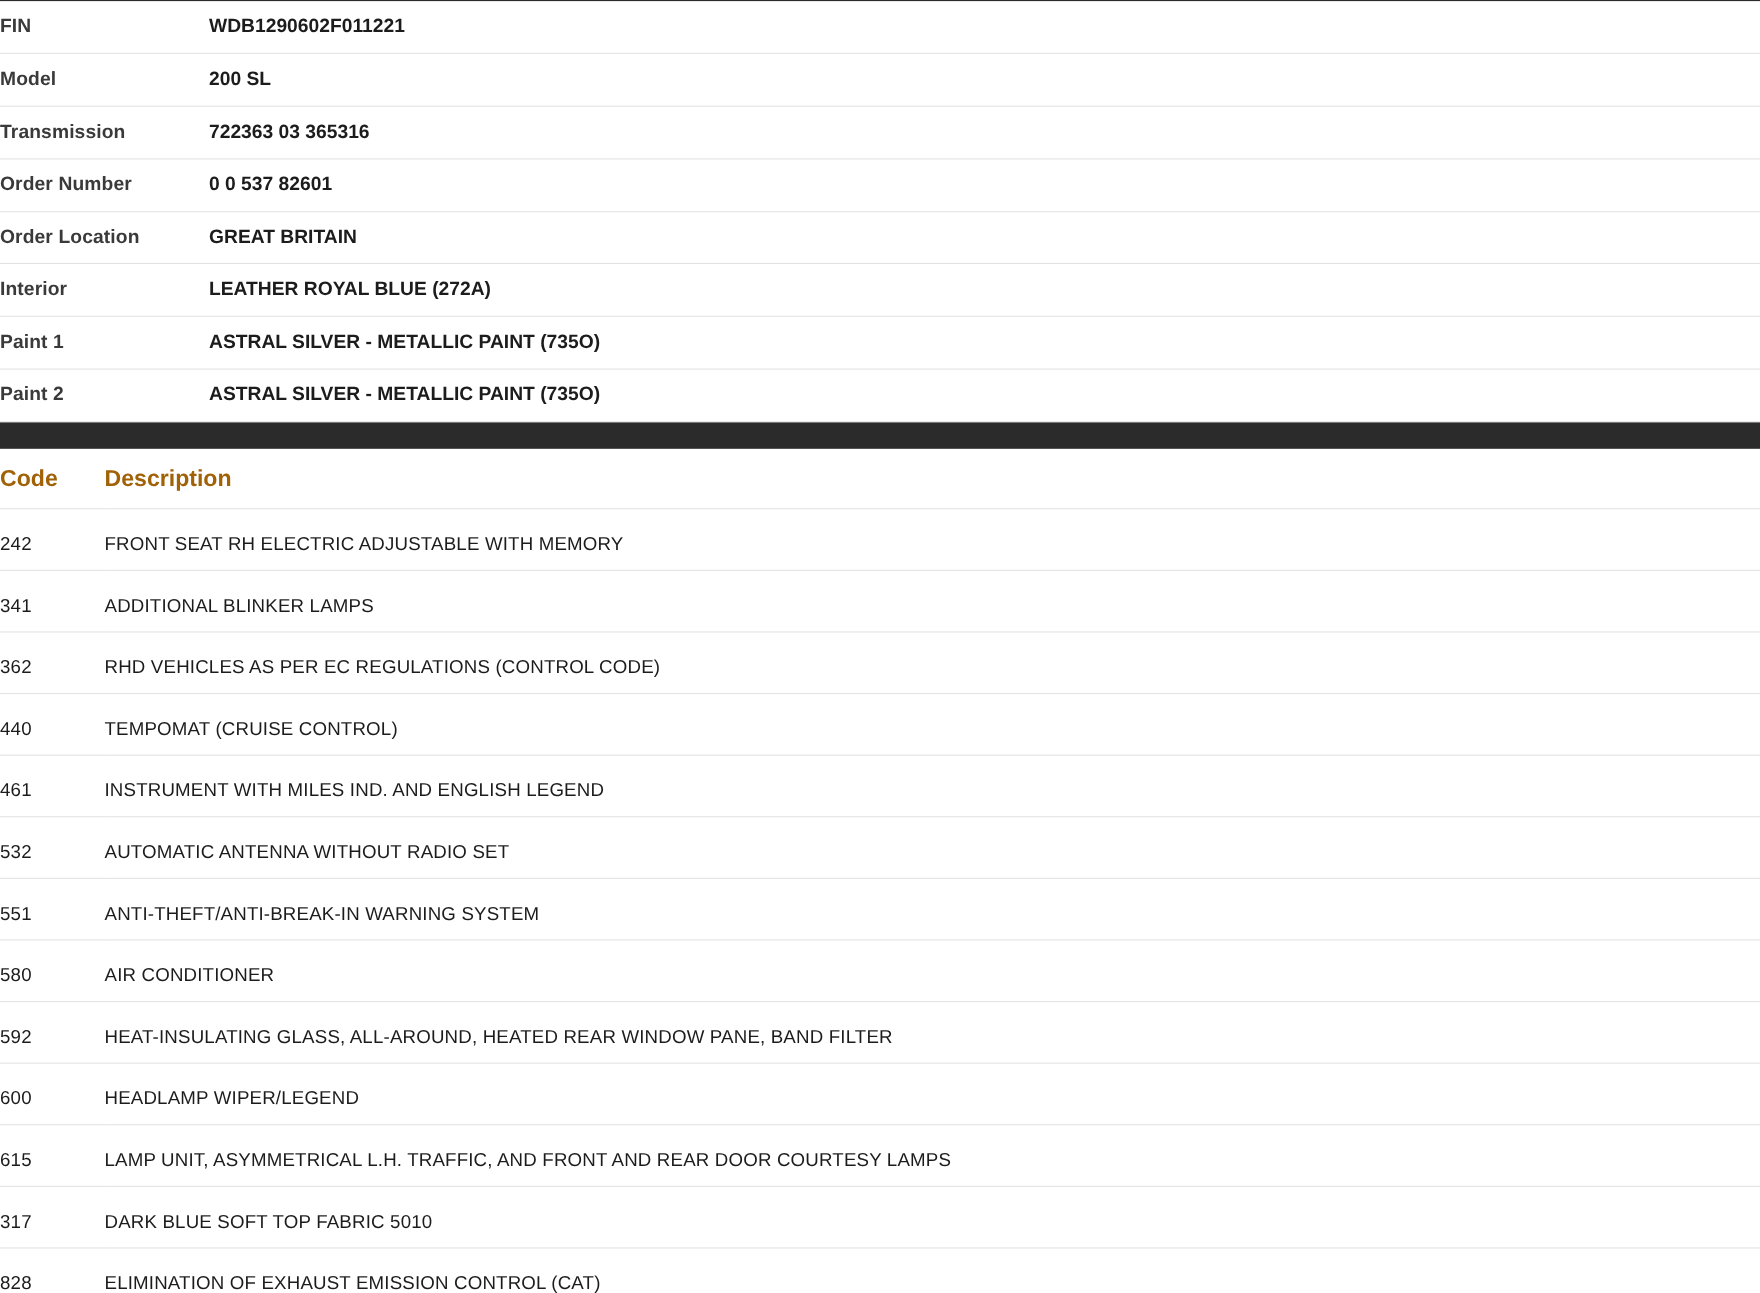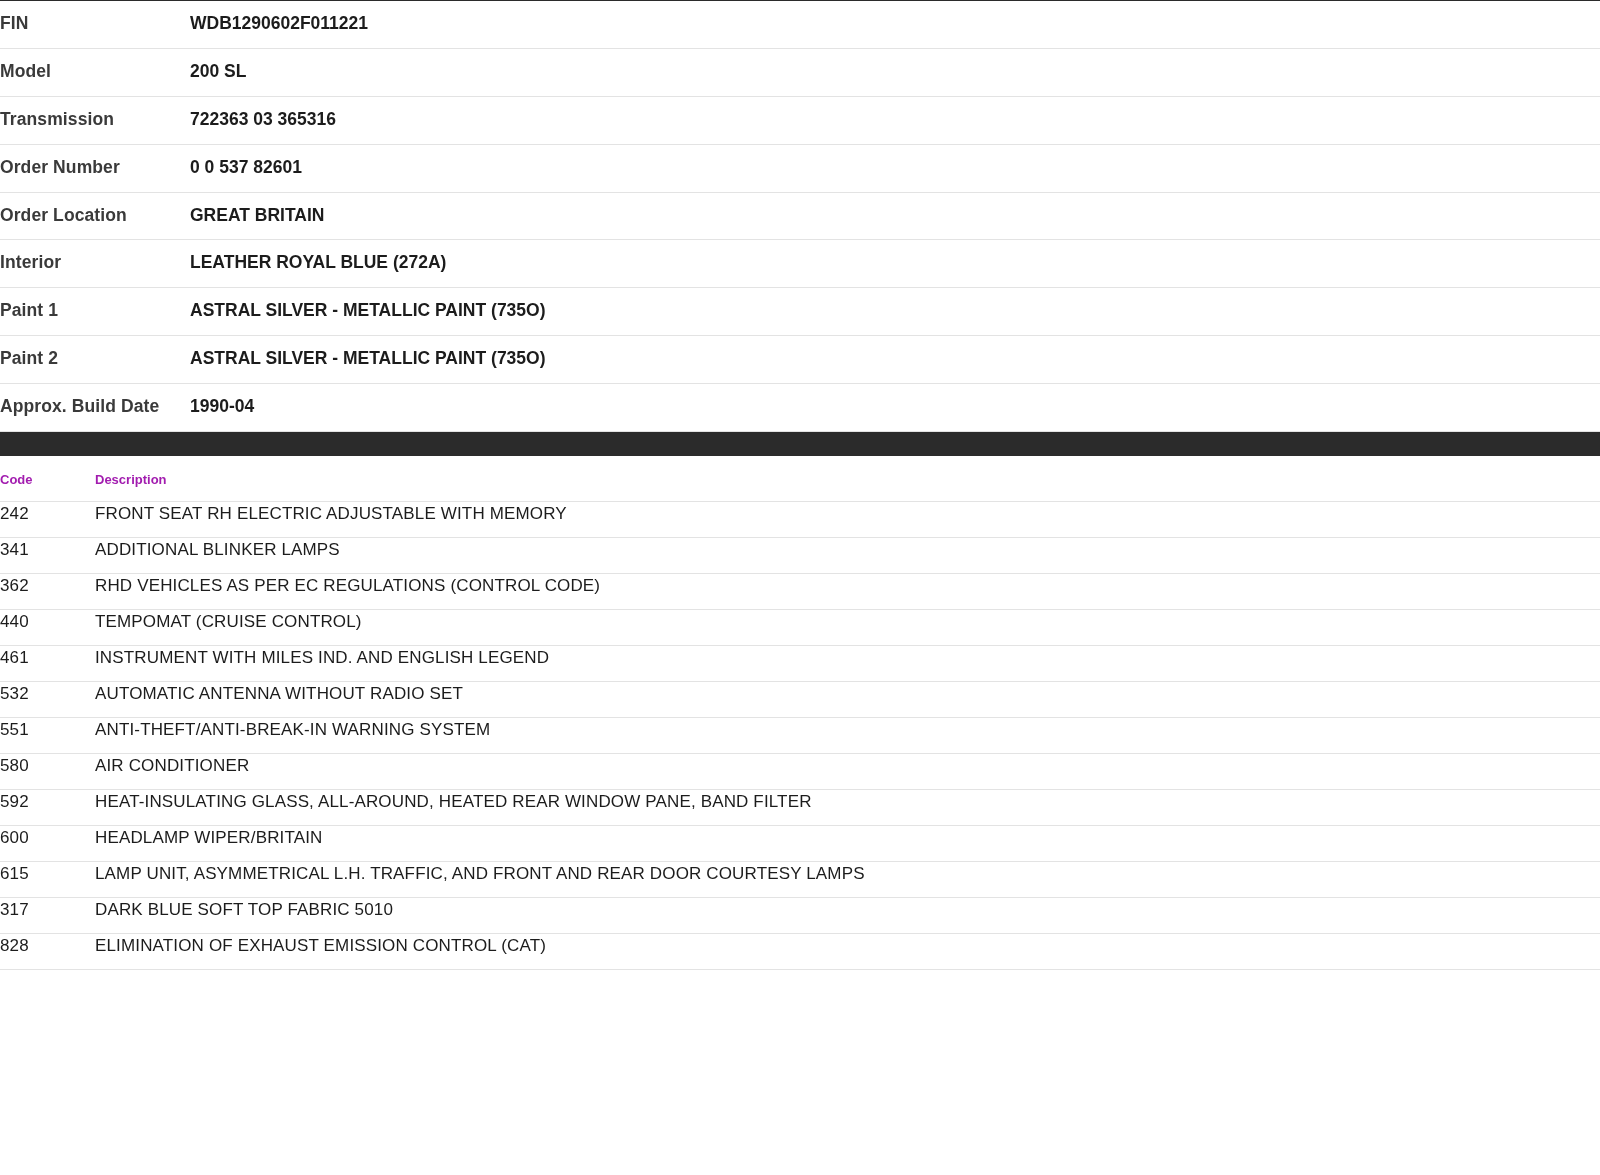--- a/index.html
+++ b/index.html
@@ -54,34 +54,34 @@
     height: 24px;
     background: #2b2b2b;
     margin: 0;
   }
   
   table.codes tr.codes-head {
     border-bottom: 1px solid #e3e3e3;
   }
   table.codes th {
     text-align: left;
-    font-size: 13px;
+    font-size: 21px;
     font-weight: bold;
-    color: #a21caf;
+    color: #a16207;
     padding: 16px 0 14px 0;
   }
   th.col-code, td.col-code {
     width: 95px;
     padding-left: 18px;
   }
   th.col-desc, td.col-desc {
     padding-left: 0px;
   }
   table.codes td {
-    padding: 2px 0 13px 0;
+    padding: 22px 0 13px 0;
     font-size: 17px;
     color: #1c1c1c;
     letter-spacing: 0.15px;
     vertical-align: middle;
   }
   td.col-code { color: #2a2a2a; }
 </style>
 </head>
 <body>
 
@@ -113,24 +113,20 @@
           <td class="spec-label">Interior</td>
           <td class="spec-value">LEATHER ROYAL BLUE (272A)</td>
         </tr>
         <tr>
           <td class="spec-label">Paint 1</td>
           <td class="spec-value">ASTRAL SILVER - METALLIC PAINT (735O)</td>
         </tr>
         <tr>
           <td class="spec-label">Paint 2</td>
           <td class="spec-value">ASTRAL SILVER - METALLIC PAINT (735O)</td>
-        </tr>
-        <tr>
-          <td class="spec-label">Approx. Build Date</td>
-          <td class="spec-value">1990-04</td>
         </tr>
       </tbody>
   </table>
 
   <div class="dark-bar"></div>
 
   <table class="codes">
     <thead>
       <tr class="codes-head">
         <th class="col-code">Code</th>
@@ -169,21 +165,21 @@
         <tr>
           <td class="col-code">580</td>
           <td class="col-desc">AIR CONDITIONER</td>
         </tr>
         <tr>
           <td class="col-code">592</td>
           <td class="col-desc">HEAT-INSULATING GLASS, ALL-AROUND, HEATED REAR WINDOW PANE, BAND FILTER</td>
         </tr>
         <tr>
           <td class="col-code">600</td>
-          <td class="col-desc">HEADLAMP WIPER/BRITAIN</td>
+          <td class="col-desc">HEADLAMP WIPER/LEGEND</td>
         </tr>
         <tr>
           <td class="col-code">615</td>
           <td class="col-desc">LAMP UNIT, ASYMMETRICAL L.H. TRAFFIC, AND FRONT AND REAR DOOR COURTESY LAMPS</td>
         </tr>
         <tr>
           <td class="col-code">317</td>
           <td class="col-desc">DARK BLUE SOFT TOP FABRIC 5010</td>
         </tr>
         <tr>

